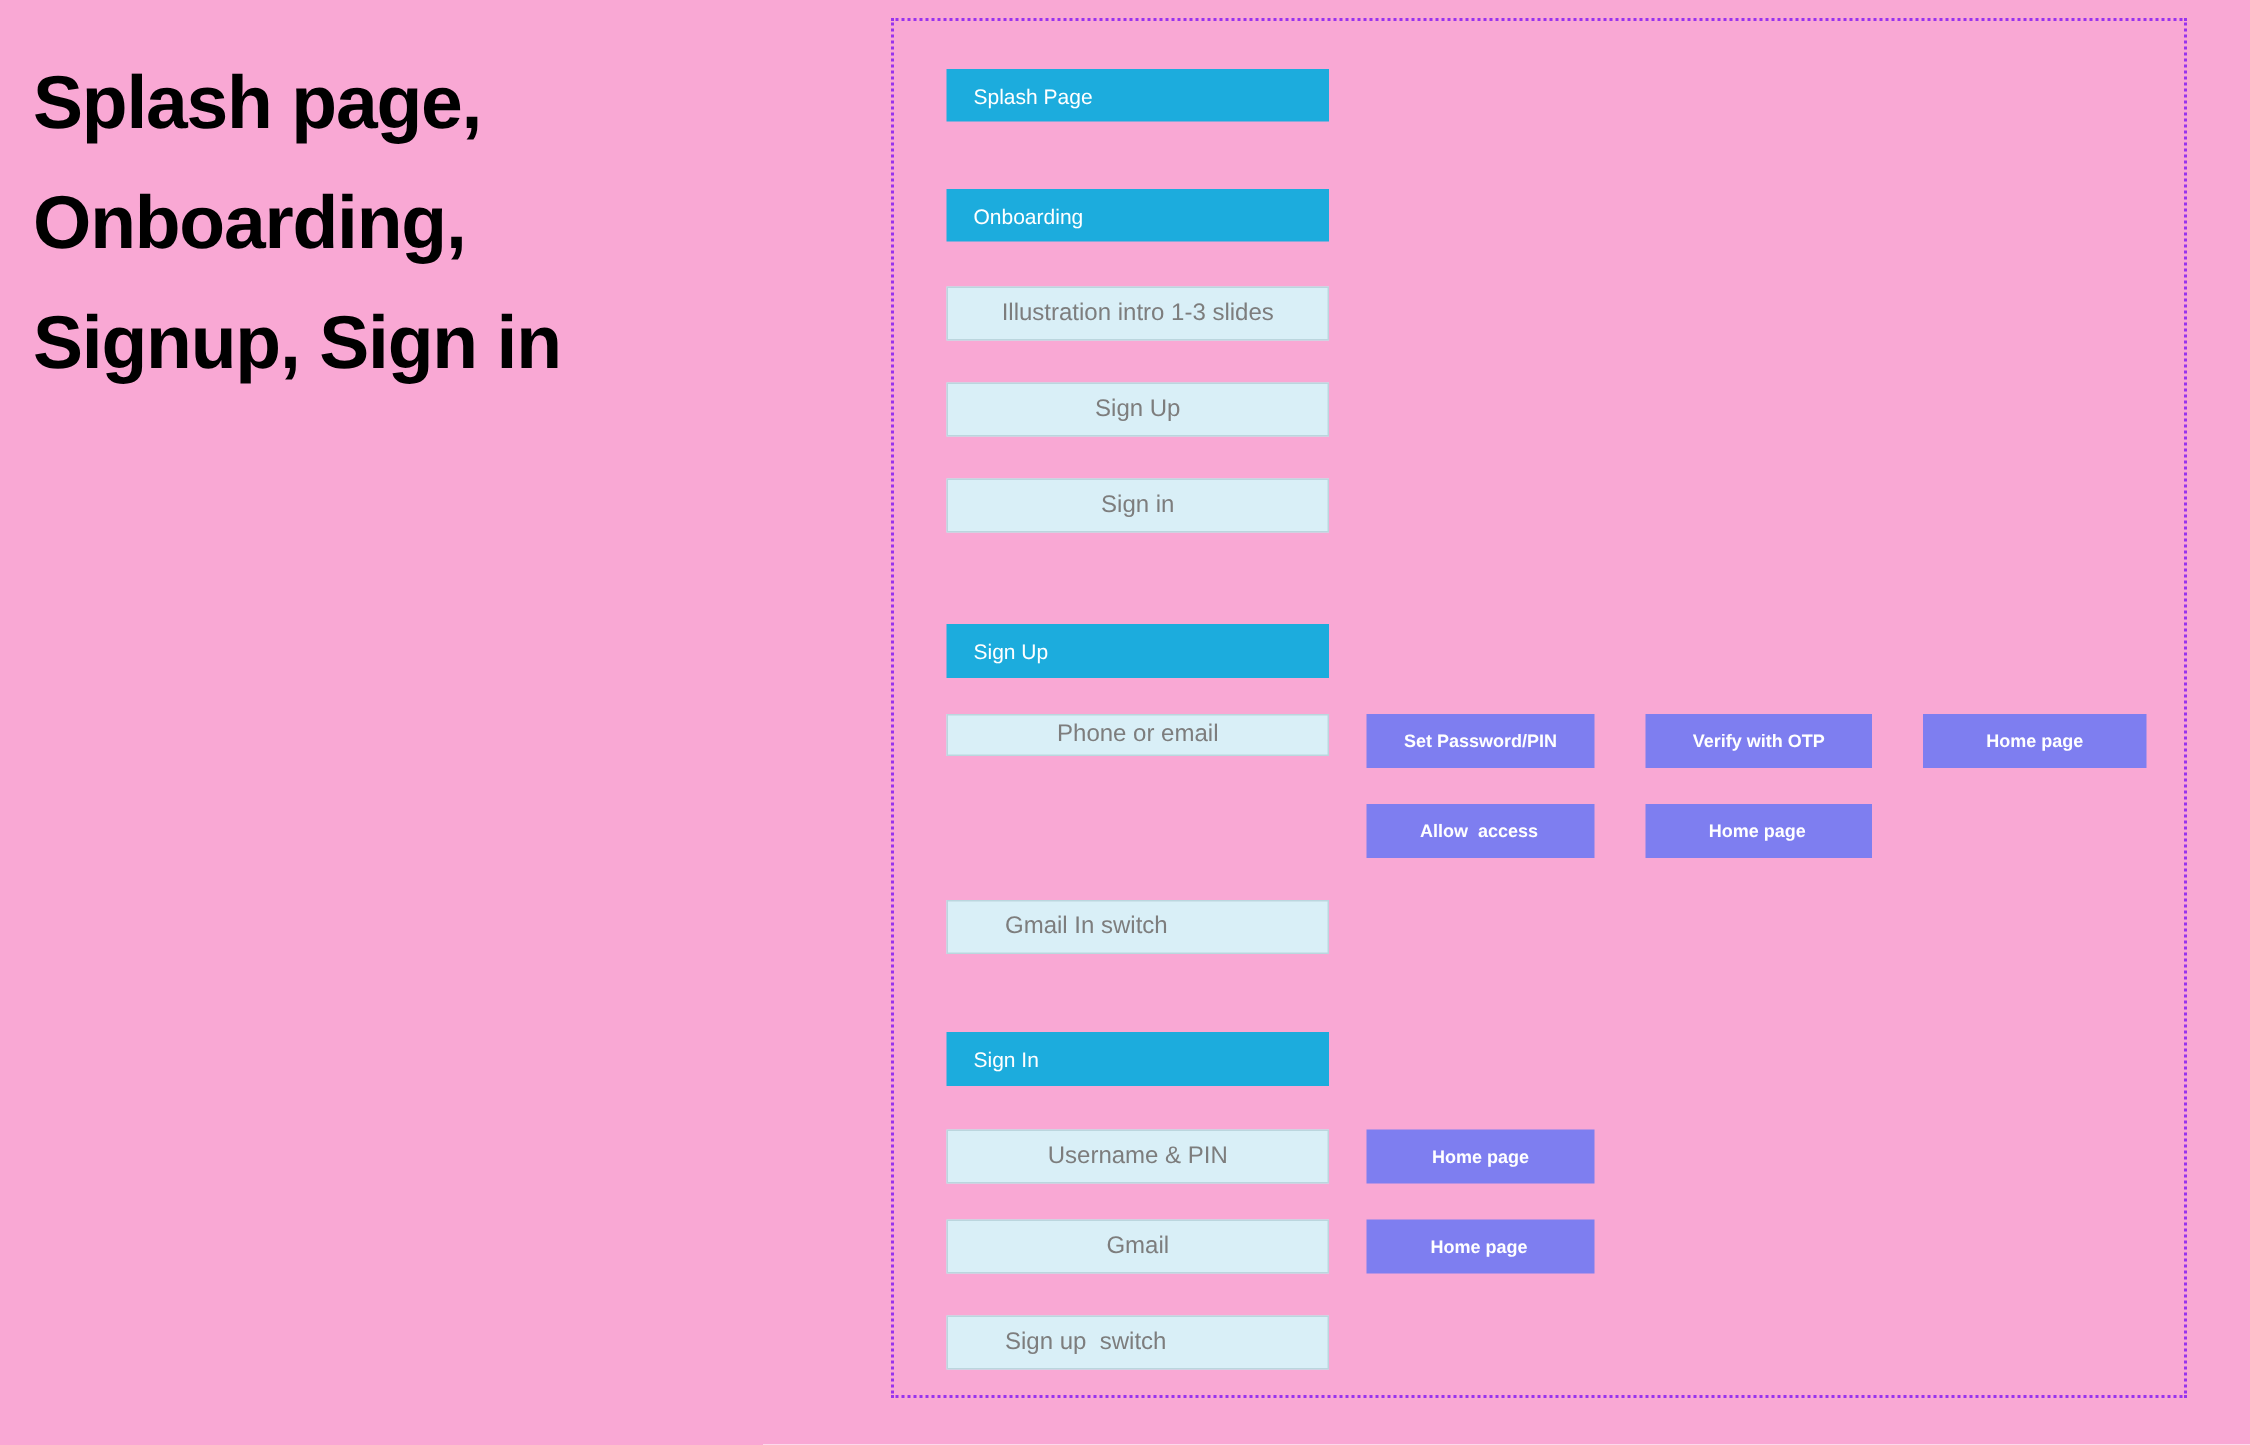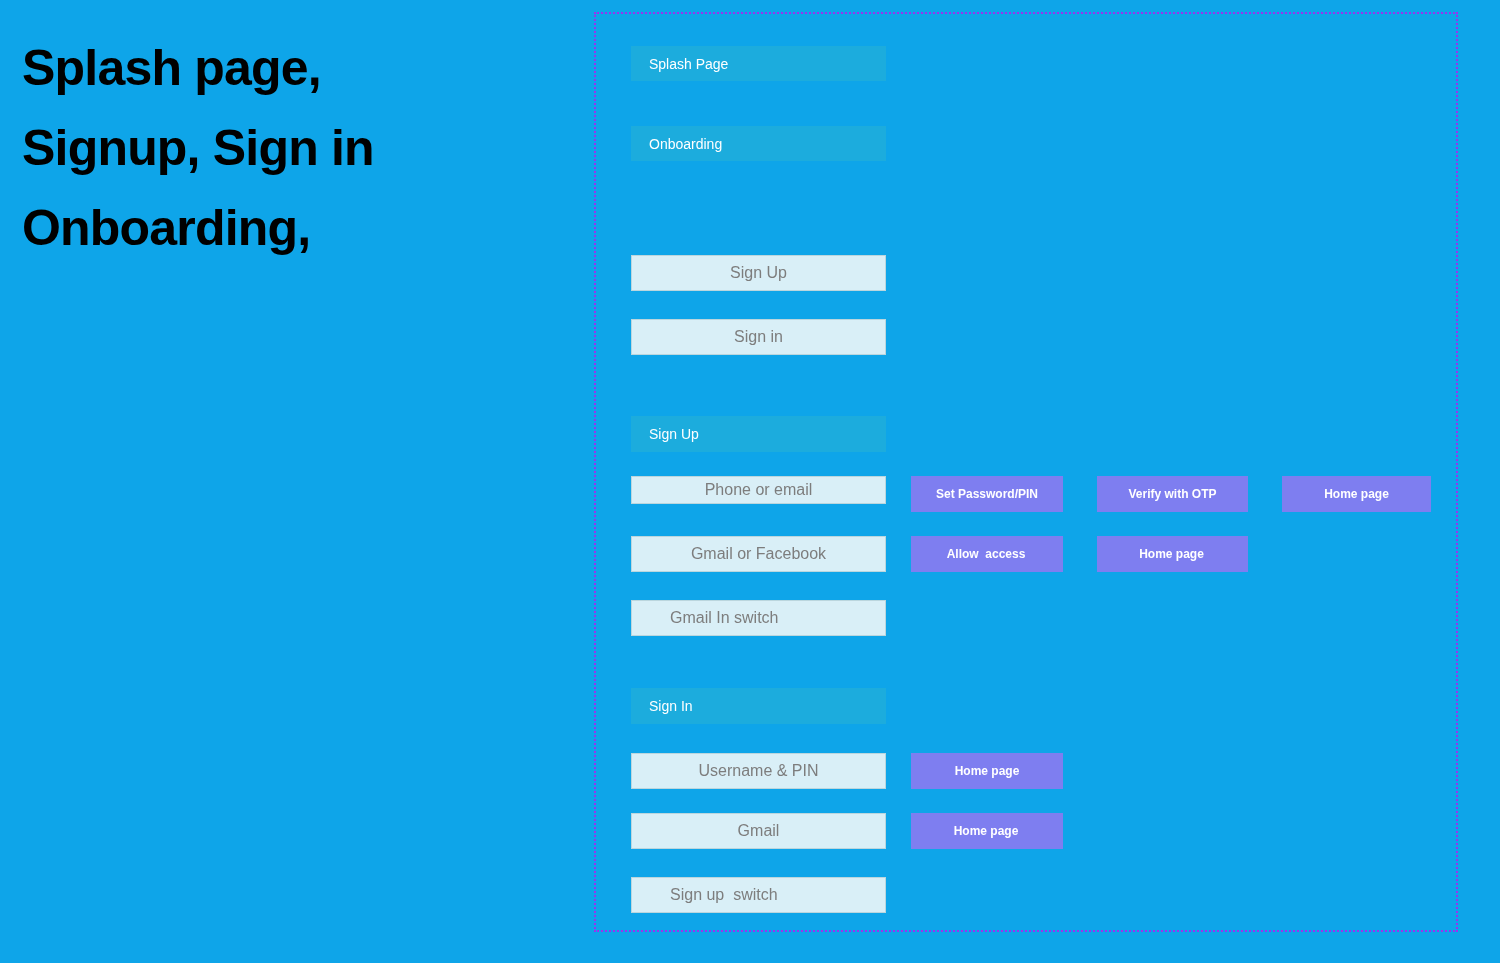--- a/index.html
+++ b/index.html
@@ -4,21 +4,21 @@
 <title>Splash page, Onboarding, Signup, Sign in — flow map</title>
 <style>
   * { box-sizing: border-box; }
   html, body {
     margin: 0; padding: 0;
     width: 1500px; height: 963px;
     background: #ffffff;
     font-family: "Liberation Sans", sans-serif;
     overflow: hidden;
   }
-  #page { position: relative; width: 1500px; height: 963px; background: #0ea5e9; }
+  #page { position: relative; width: 1500px; height: 963px; background: #f9a8d4; }
 
   
   #title-block {
     position: absolute;
     left: 22px; top: 28px;
     width: 520px;
   }
   #title-block .line {
     font-family: "Liberation Sans", sans-serif;
     font-weight: bold;
@@ -78,40 +78,40 @@
   }
   .node.action.nudge-left { padding-right: 2px; }
 </style>
 </head>
 <body>
 
 <div id="page">
 
   <div id="title-block">
     <div class="line">Splash page,</div>
+    <div class="line">Onboarding,</div>
     <div class="line">Signup, Sign in</div>
-    <div class="line">Onboarding,</div>
   </div>
 
   <div id="flow-frame">
 
     <div class="node section-header" style="left:35px; top:32px; width:255px; height:35px;">Splash Page</div>
 
     <div class="node section-header" style="left:35px; top:112px; width:255px; height:35px;">Onboarding</div>
 
+    <div class="node screen" style="left:35px; top:177px; width:255px; height:36px;">Illustration intro 1-3 slides</div>
 
     <div class="node screen" style="left:35px; top:241px; width:255px; height:36px;">Sign Up</div>
 
     <div class="node screen" style="left:35px; top:305px; width:255px; height:36px;">Sign in</div>
 
     <div class="node section-header" style="left:35px; top:402px; width:255px; height:36px;">Sign Up</div>
 
     <div class="node screen" style="left:35px; top:462px; width:255px; height:28px;">Phone or email</div>
 
-    <div class="node screen" style="left:35px; top:522px; width:255px; height:36px;">Gmail or Facebook</div>
 
     <div class="node screen align-left" style="left:35px; top:586px; width:255px; height:36px;">Gmail In switch</div>
 
     <div class="node action" style="left:315px; top:462px; width:152px; height:36px;">Set Password/PIN</div>
 
     <div class="node action" style="left:501px; top:462px; width:151px; height:36px;">Verify with OTP</div>
 
     <div class="node action" style="left:686px; top:462px; width:149px; height:36px;">Home page</div>
 
     <div class="node action nudge-left" style="left:315px; top:522px; width:152px; height:36px;">Allow  access</div>

